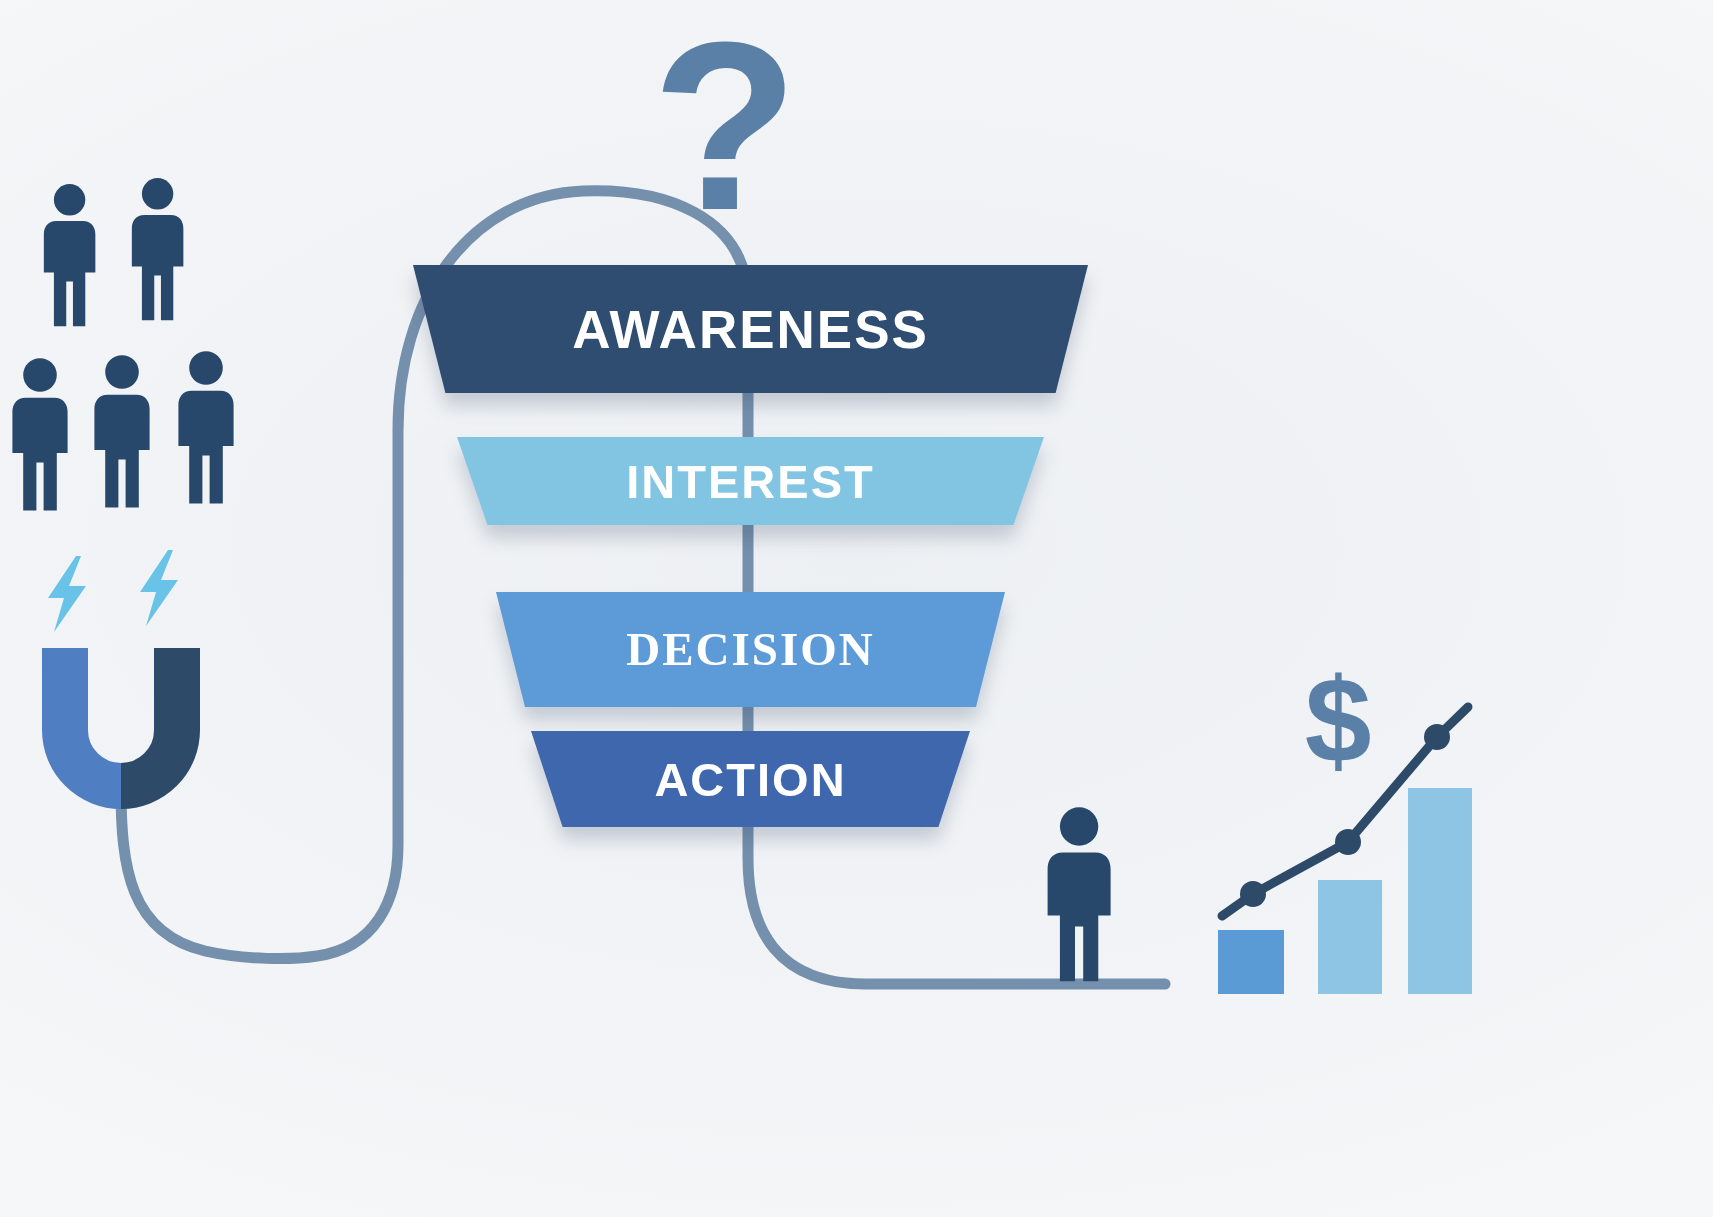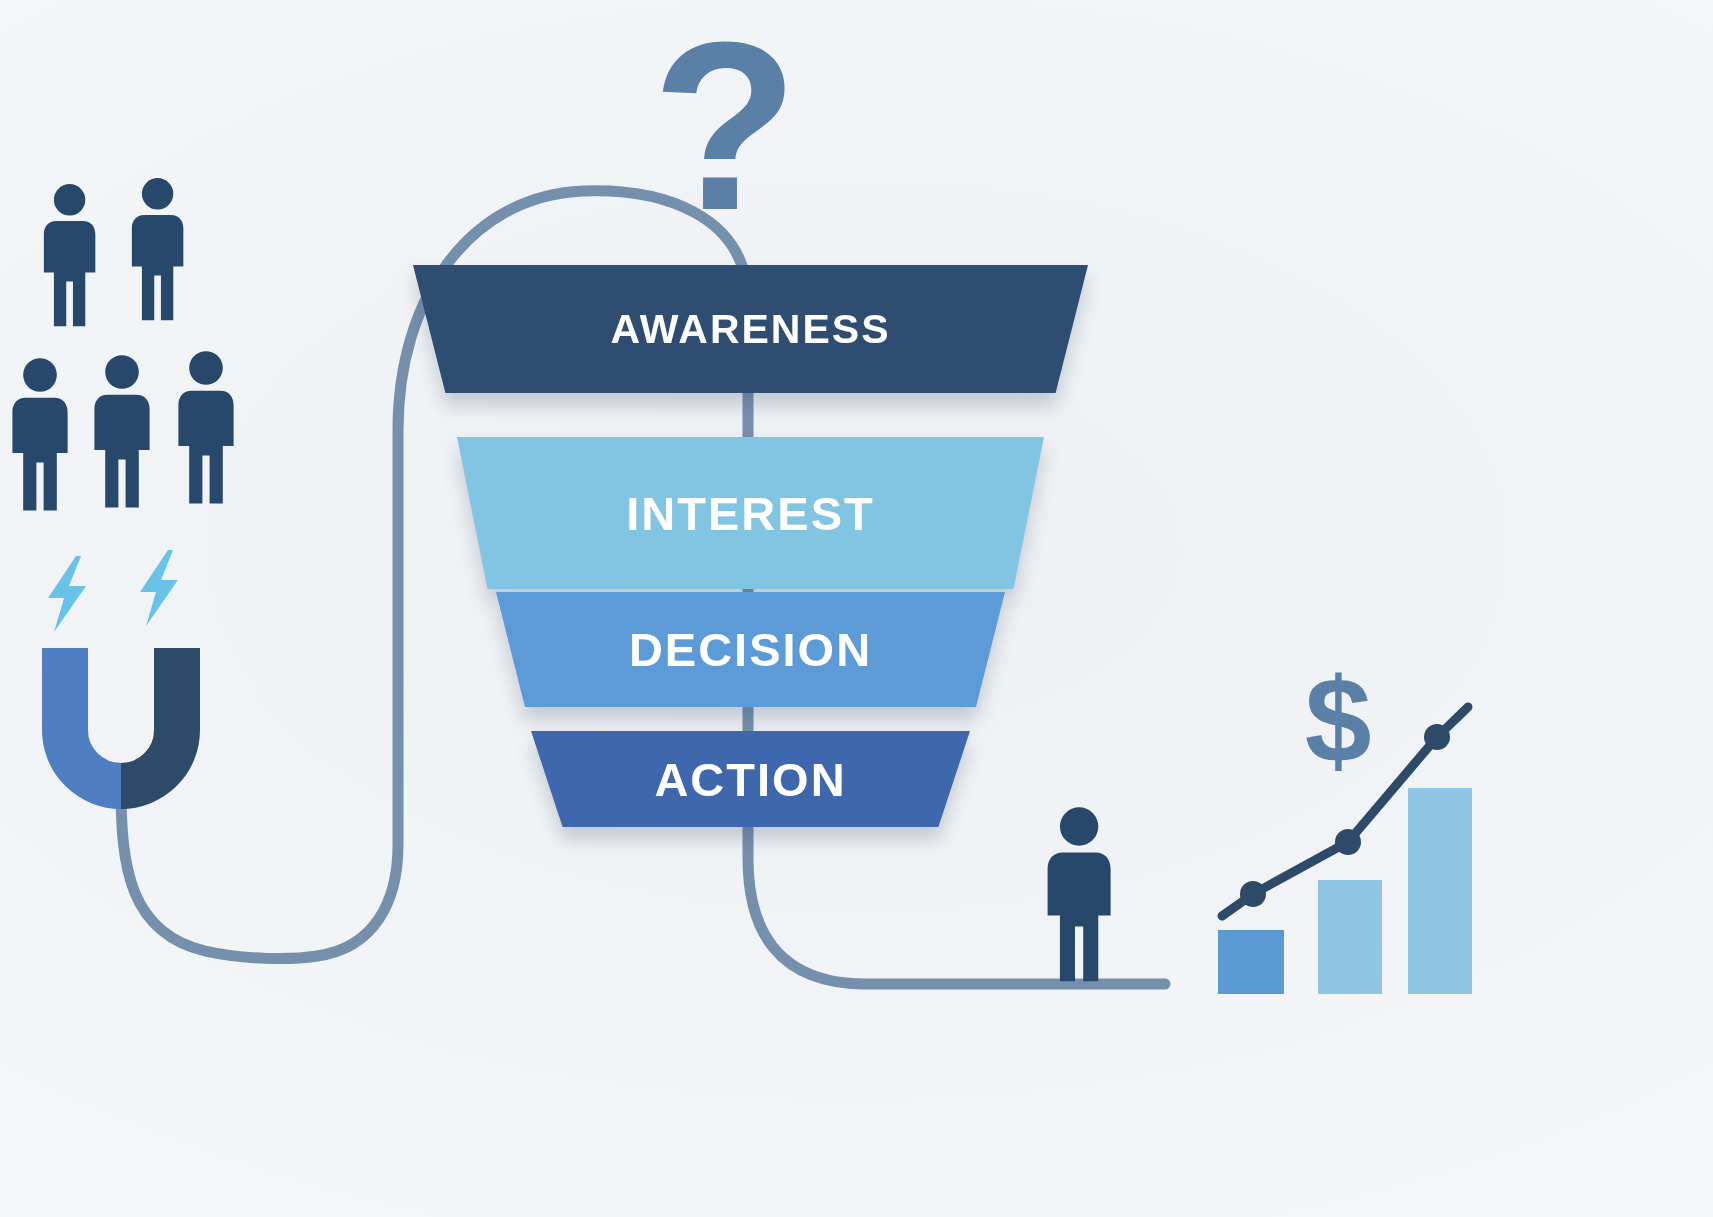--- a/index.html
+++ b/index.html
@@ -34,29 +34,29 @@
     justify-content: center;
   }
   .stage-label {
     color: #ffffff;
     font-weight: bold;
     letter-spacing: 2px;
     line-height: 1;
   }
   .stage-1 { left: 413px; top: 265px; width: 675px; height: 128px; }
   .stage-1 .stage-shape { clip-path: polygon(0 0, 100% 0, 95.2% 100%, 4.8% 100%); }
-  .stage-1 .stage-label { font-size: 41px; }
+  .stage-1 .stage-label { font-size: 53px; }
 
-  .stage-2 { left: 457px; top: 437px; width: 587px; height: 152px; }
+  .stage-2 { left: 457px; top: 437px; width: 587px; height: 88px; }
   .stage-2 .stage-shape { clip-path: polygon(0 0, 100% 0, 94.8% 100%, 5.2% 100%); }
   .stage-2 .stage-label { font-size: 47px; }
 
   .stage-3 { left: 496px; top: 592px; width: 509px; height: 115px; }
   .stage-3 .stage-shape { clip-path: polygon(0 0, 100% 0, 94.3% 100%, 5.7% 100%); }
-  .stage-3 .stage-label { font-size: 47px; }
+  .stage-3 .stage-label { font-size: 47px; font-family: Liberation Serif, serif; }
 
   .stage-4 { left: 531px; top: 731px; width: 439px; height: 96px; }
   .stage-4 .stage-shape { clip-path: polygon(0 0, 100% 0, 92.8% 100%, 7.2% 100%); }
   .stage-4 .stage-label { font-size: 47px; }
 
   
   .glyph {
     position: absolute;
     z-index: 3;
     font-weight: bold;

